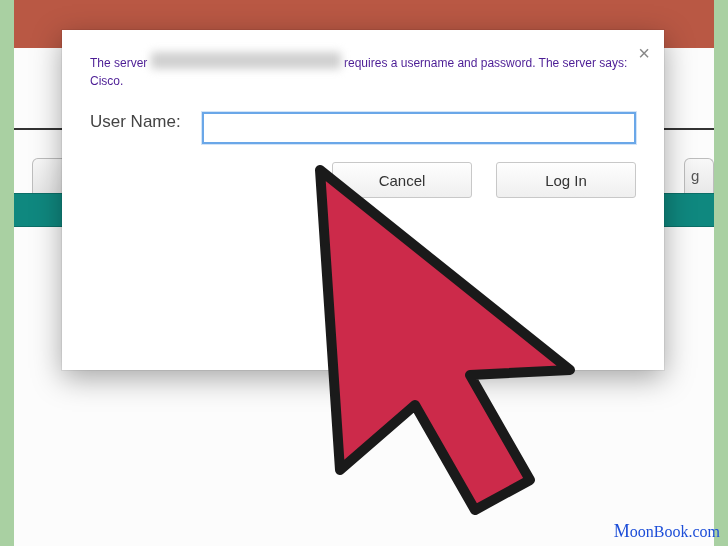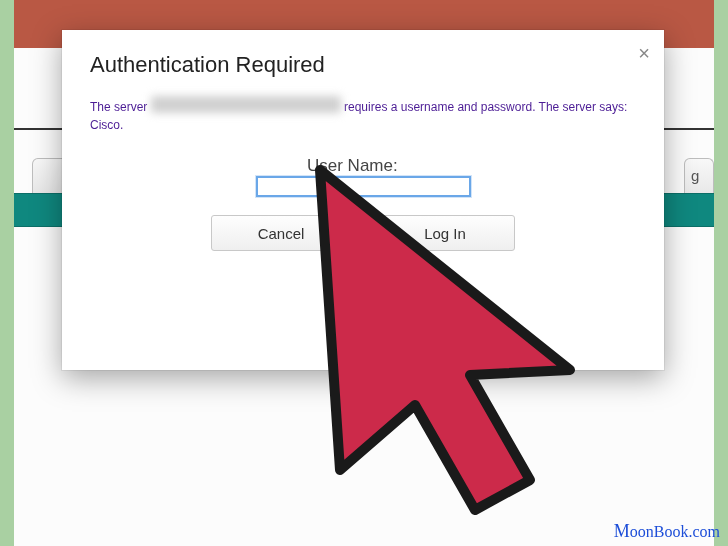--- a/index.html
+++ b/index.html
@@ -91,22 +91,20 @@
     display: inline-block;
     width: 190px; height: 17px;
     background: #d0d0d0;
     filter: blur(4px);
     vertical-align: -2px;
     border-radius: 2px;
   }
   
   .form-row {
     display: flex;
-    align-items: center;
-    flex-direction: column;
   }
   .form-row label {
     width: 112px;
     font-size: 17px;
     color: #444;
   }
   .form-row input {
     flex: 1;
     height: 32px;
     border: 1px solid #cfcfcf;
@@ -115,21 +113,21 @@
     padding: 0 6px;
   }
   .form-row input.focused {
     border: 2px solid #6aa7e8;
     outline: none;
     box-shadow: 0 0 0 1px rgba(106,167,232,0.3);
   }
   
   .btn-row {
     display: flex;
-    justify-content: center;
+    justify-content: flex-end;
     gap: 24px;
     margin-top: 18px;
   }
   .btn {
     min-width: 140px;
     height: 36px;
     border: 1px solid #c8c8c8;
     border-radius: 3px;
     background: linear-gradient(#fefefe, #efefef);
     font-size: 15px;
@@ -161,21 +159,20 @@
     <div class="topbar"></div>
     <div class="hr-line"></div>
     <div class="tab t1"></div>
     <div class="tab t2"></div>
     <div class="tab t3">g</div>
     <div class="tealbar"></div>
   </div>
 
   <div class="dialog">
     <span class="close-x">×</span>
-    <div class="dlg-title">Authentication Required</div>
     <div class="dlg-msg">
       <span>The server </span><span class="blur-span"></span><span> requires a username and password. The server says: Cisco.</span>
     </div>
 
     <div class="form-row">
       <label>User Name:</label>
       <input type="text" class="focused" value="" style="">
     </div>
 
 

